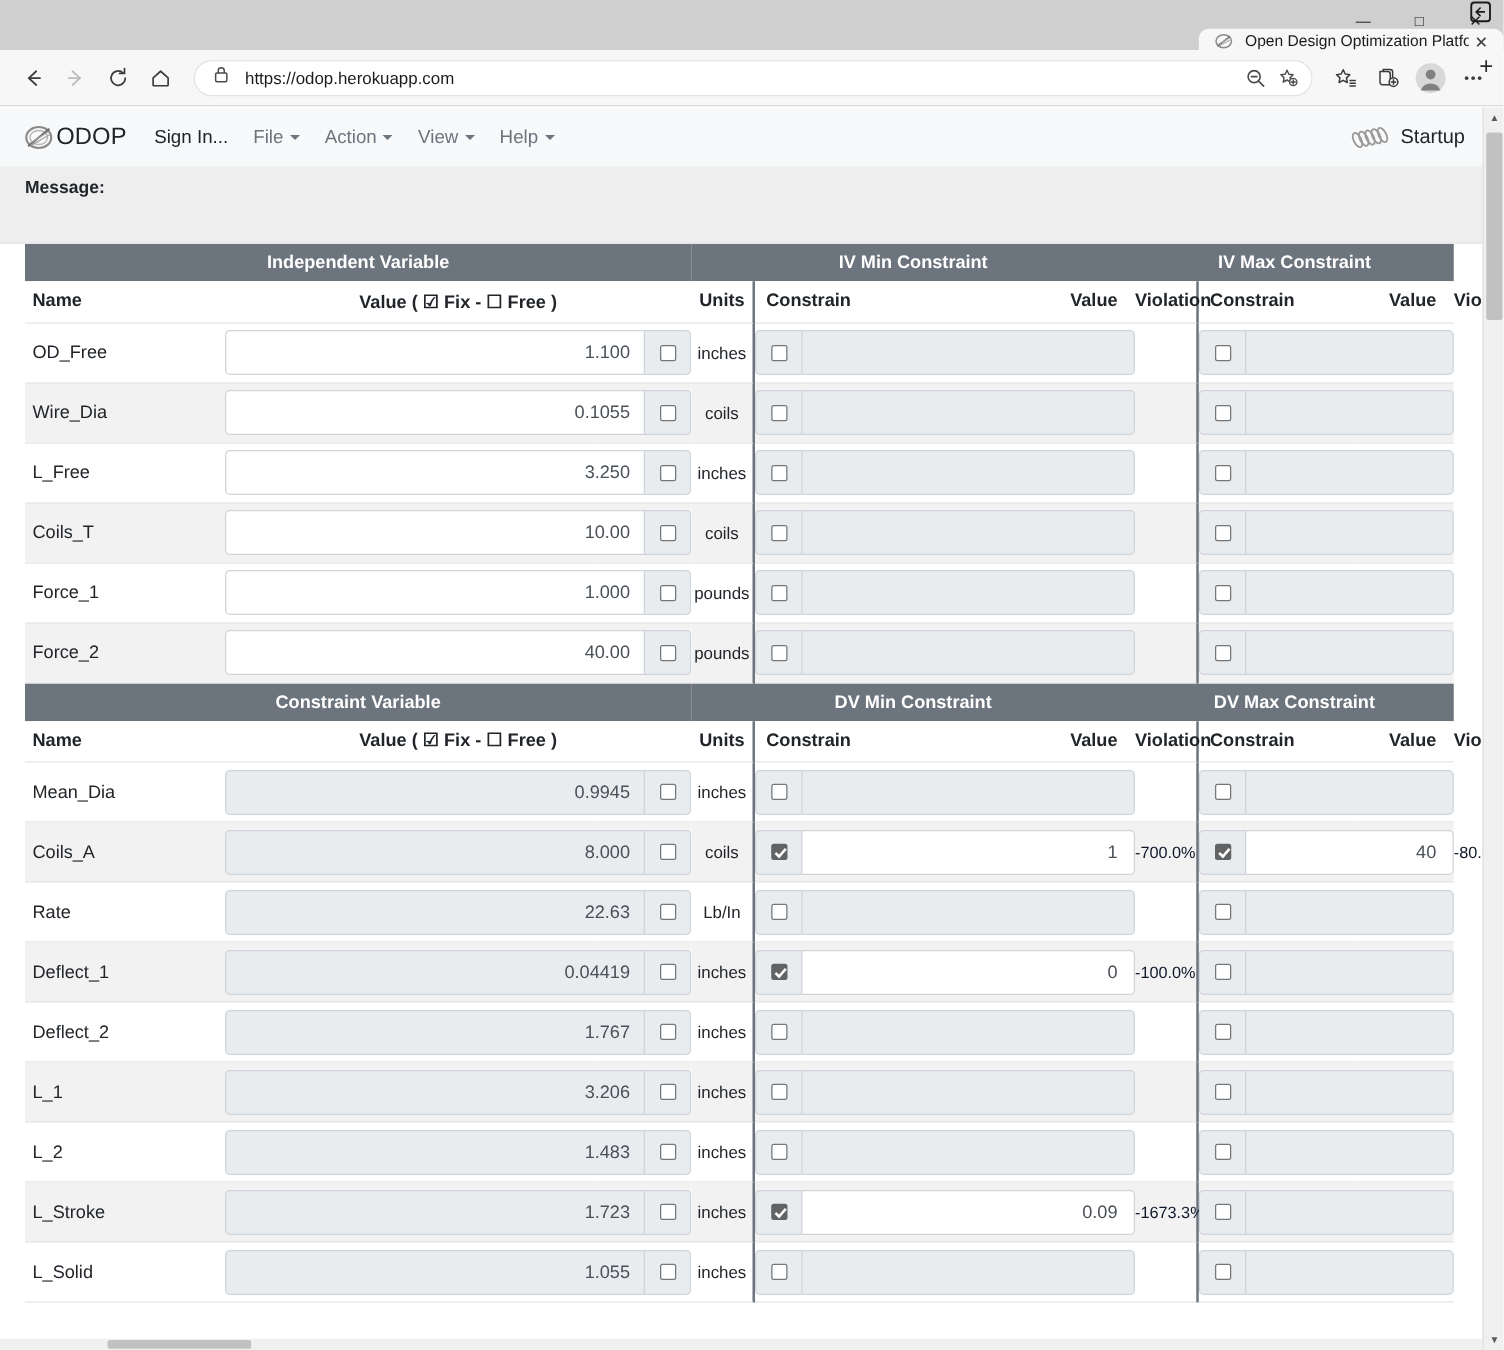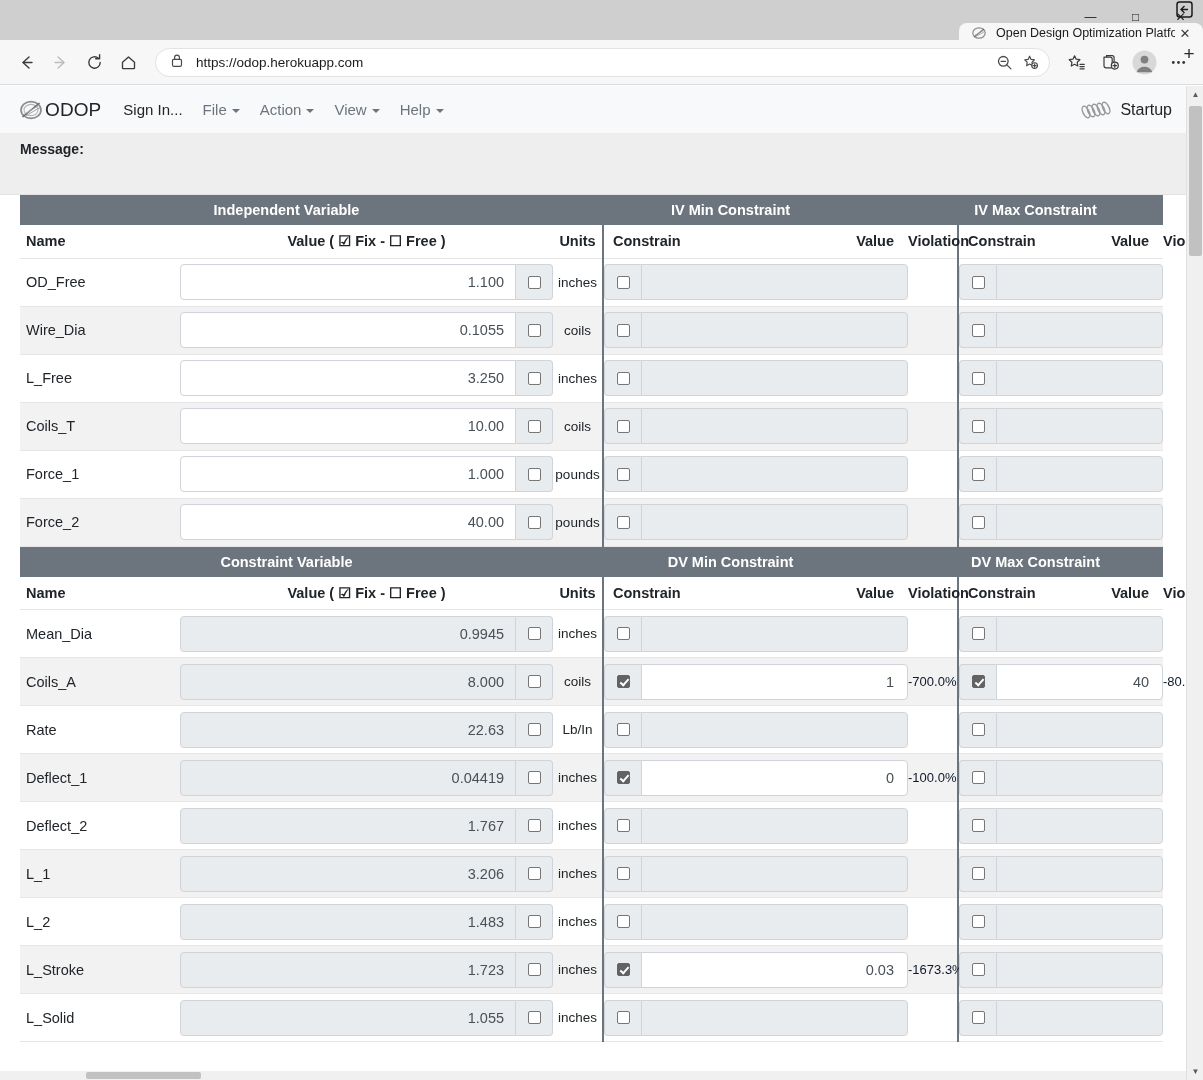--- a/index.html
+++ b/index.html
@@ -967,21 +967,21 @@
                   </div>
                 </td>
                 <td>
                   <div class="cell-units">inches</div>
                 </td>
                 <td class="sep" colspan="2">
                   <div class="congrp">
                     <div class="con-chk">
                       <span class="cb checked"></span>
                     </div>
-                    <div class="con-val active">0.03</div>
+                    <div class="con-val active">0.09</div>
                   </div>
                 </td>
                 <td>
                   <div class="cell-viol">-1673.3%</div>
                 </td>
                 <td class="sep" colspan="2">
                   <div class="congrp">
                     <div class="con-chk">
                       <span class="cb"></span>
                     </div>

